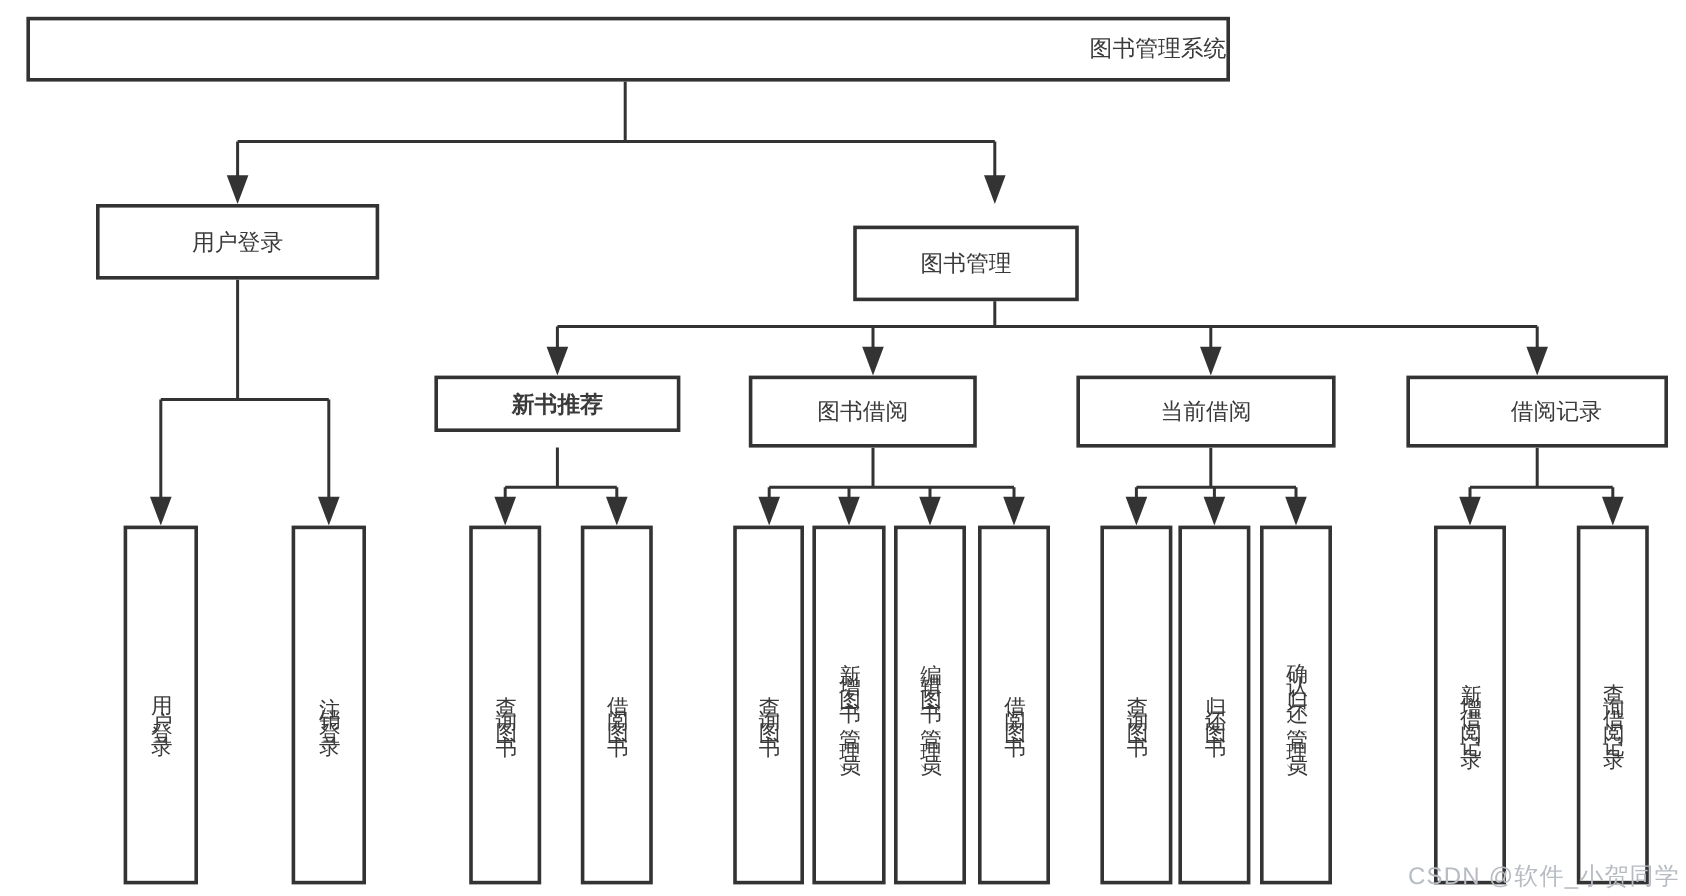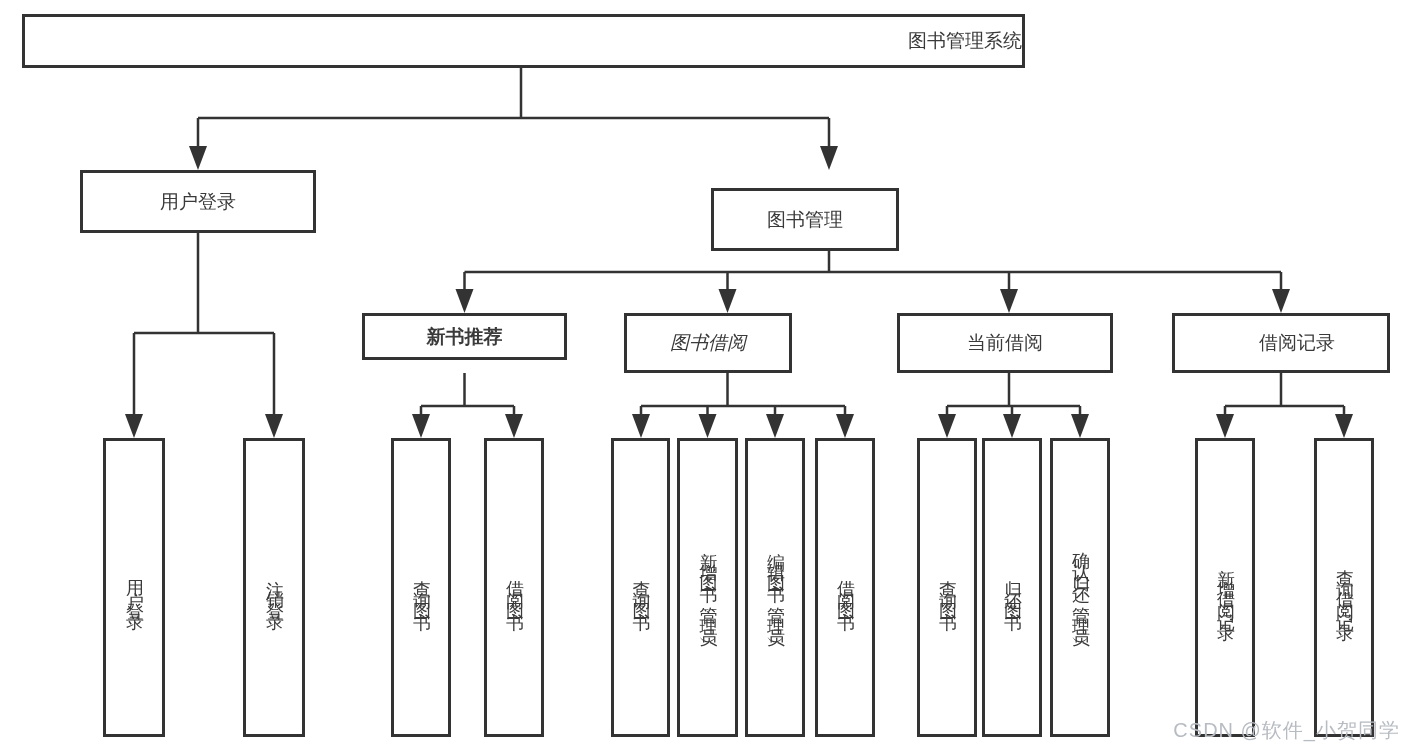--- a/index.html
+++ b/index.html
@@ -82,21 +82,21 @@
   <div class="box" style="left:80px;top:170px;width:236px;height:63px;">
     <span>用户登录</span>
   </div>
   <div class="box" style="left:711px;top:170px;width:188px;height:63px;margin-top:18px;">
     <span>图书管理</span>
   </div>
 
   <div class="box" style="left:362px;top:313px;width:205px;height:47px;font-weight:bold;">
     <span>新书推荐</span>
   </div>
-  <div class="box" style="left:624px;top:313px;width:168px;height:60px;font-style:italic;">
+  <div class="box" style="left:624px;top:313px;width:190px;height:60px;">
     <span>图书借阅</span>
   </div>
   <div class="box" style="left:897px;top:313px;width:216px;height:60px;">
     <span>当前借阅</span>
   </div>
   <div class="box" style="left:1172px;top:313px;width:218px;height:60px;padding-left:32px;">
     <span>借阅记录</span>
   </div>
 
   <div class="box leaf" style="left:103px;top:438px;width:62px;height:299px;">

